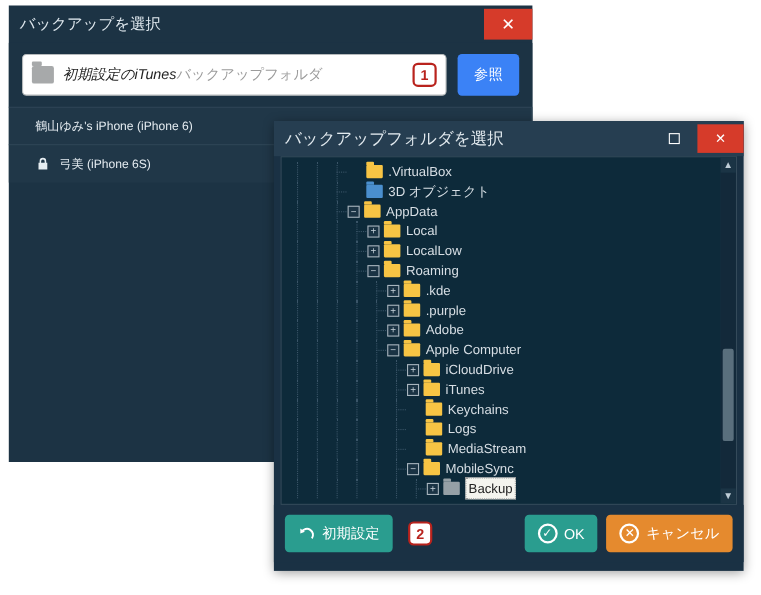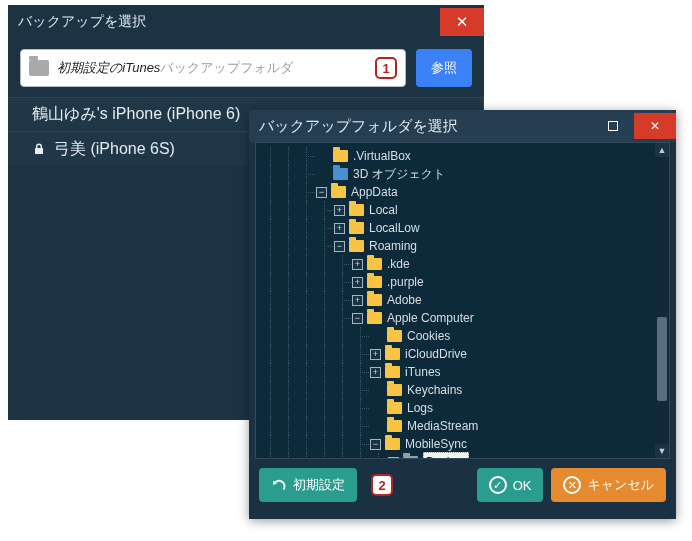--- a/index.html
+++ b/index.html
@@ -36,21 +36,21 @@
   .path-box .ptext .gray { color:#9b9b9b; }
   .badge {
     width:22px;height:22px;background:#fff;border:2px solid #b9231d;border-radius:5px;color:#b9231d;font-weight:bold;
     display:flex;align-items:center;justify-content:center;font-size:13px;margin-left:6px;
   }
   .browse-btn {
     width:56px;height:38px;background:#3b82f6;border-radius:4px;display:flex;align-items:center;justify-content:center;color:#fff;font-size:13px;
   }
   .list-area { background:#203748; border-top:1px solid #2e4556; }
   .list-row { height:34px; display:flex; align-items:stretch; }
-  .list-row .c1 { flex:1; display:flex;align-items:center;padding-left:24px;color:#e5ecf1;font-size:16px;border-right:1px solid #2e4556;}
+  .list-row .c1 { flex:1; display:flex;align-items:center;padding-left:24px;color:#e5ecf1;font-size:11px;border-right:1px solid #2e4556;}
   .list-row .c2 { width:170px;display:flex;align-items:center;padding-left:12px;color:#dfe6eb;font-size:13px;border-right:1px solid #2e4556;}
   .list-row:not(:last-child){border-bottom:1px solid #2e4556;}
   .lock-ic { width:14px;height:14px;display:inline-block;margin-right:8px;position:relative;}
   .lock-ic svg { display:block;}
   
   .win-front {
     position: absolute;
     left: 249px; top: 110px; width: 427px; height: 409px;
     background: #1a3144;
     color:#e8eef2;
@@ -286,33 +286,20 @@
         </div>
         <div class="row">
           <span class="guides">
             <span class="vg"></span>
             <span class="vg"></span>
             <span class="vg"></span>
             <span class="vg"></span>
             <span class="vg"></span>
             <span class="vg tee"></span>
           </span>
-          <span class="spacer11"></span>
-          <span class="fld"></span>
-          <span class="label">Cookies</span>
-        </div>
-        <div class="row">
-          <span class="guides">
-            <span class="vg"></span>
-            <span class="vg"></span>
-            <span class="vg"></span>
-            <span class="vg"></span>
-            <span class="vg"></span>
-            <span class="vg tee"></span>
-          </span>
           <span class="expander">+</span>
           <span class="fld"></span>
           <span class="label">iCloudDrive</span>
         </div>
         <div class="row">
           <span class="guides">
             <span class="vg"></span>
             <span class="vg"></span>
             <span class="vg"></span>
             <span class="vg"></span>

